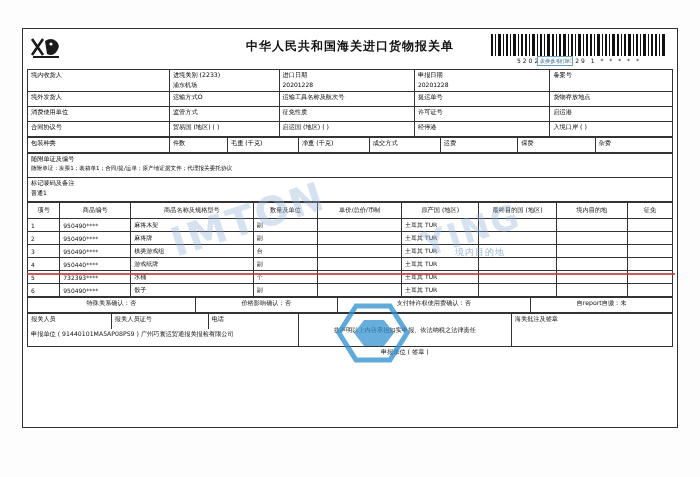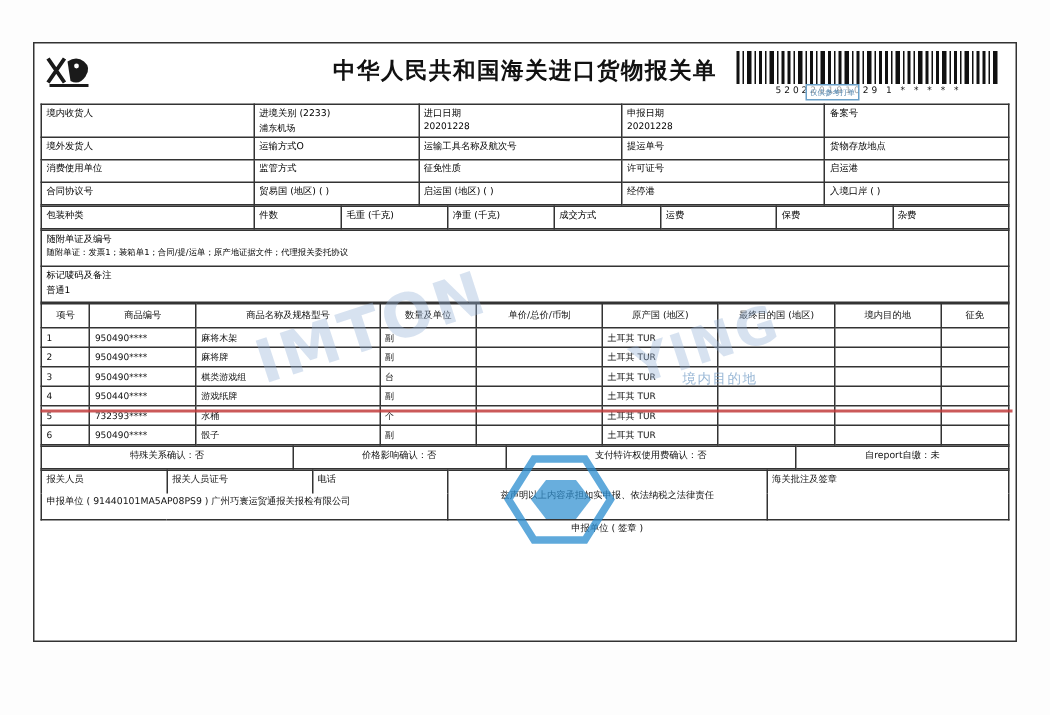--- a/index.html
+++ b/index.html
@@ -20,21 +20,21 @@
     border:1px solid #333;background:#fff;
     box-sizing:border-box;
   }
   
   .hdr{position:relative;height:40px;border-bottom:0;}
   .emblem{
     position:absolute;left:6px;top:6px;width:40px;height:26px;
   }
   .doc-title{
     position:absolute;left:0;right:0;top:9px;text-align:center;
-    font-size:15px;font-weight:bold;letter-spacing:1px;
+    font-size:12px;font-weight:bold;letter-spacing:1px;
     font-family:"DejaVu Sans","Liberation Sans",sans-serif;
   }
   .barcode{
     position:absolute;right:8px;top:5px;width:180px;height:22px;
   }
   .barcode svg{display:block;}
   .barcode-num{
     position:absolute;right:8px;top:28px;width:180px;text-align:center;
     font-size:6px;letter-spacing:2px;
   }

